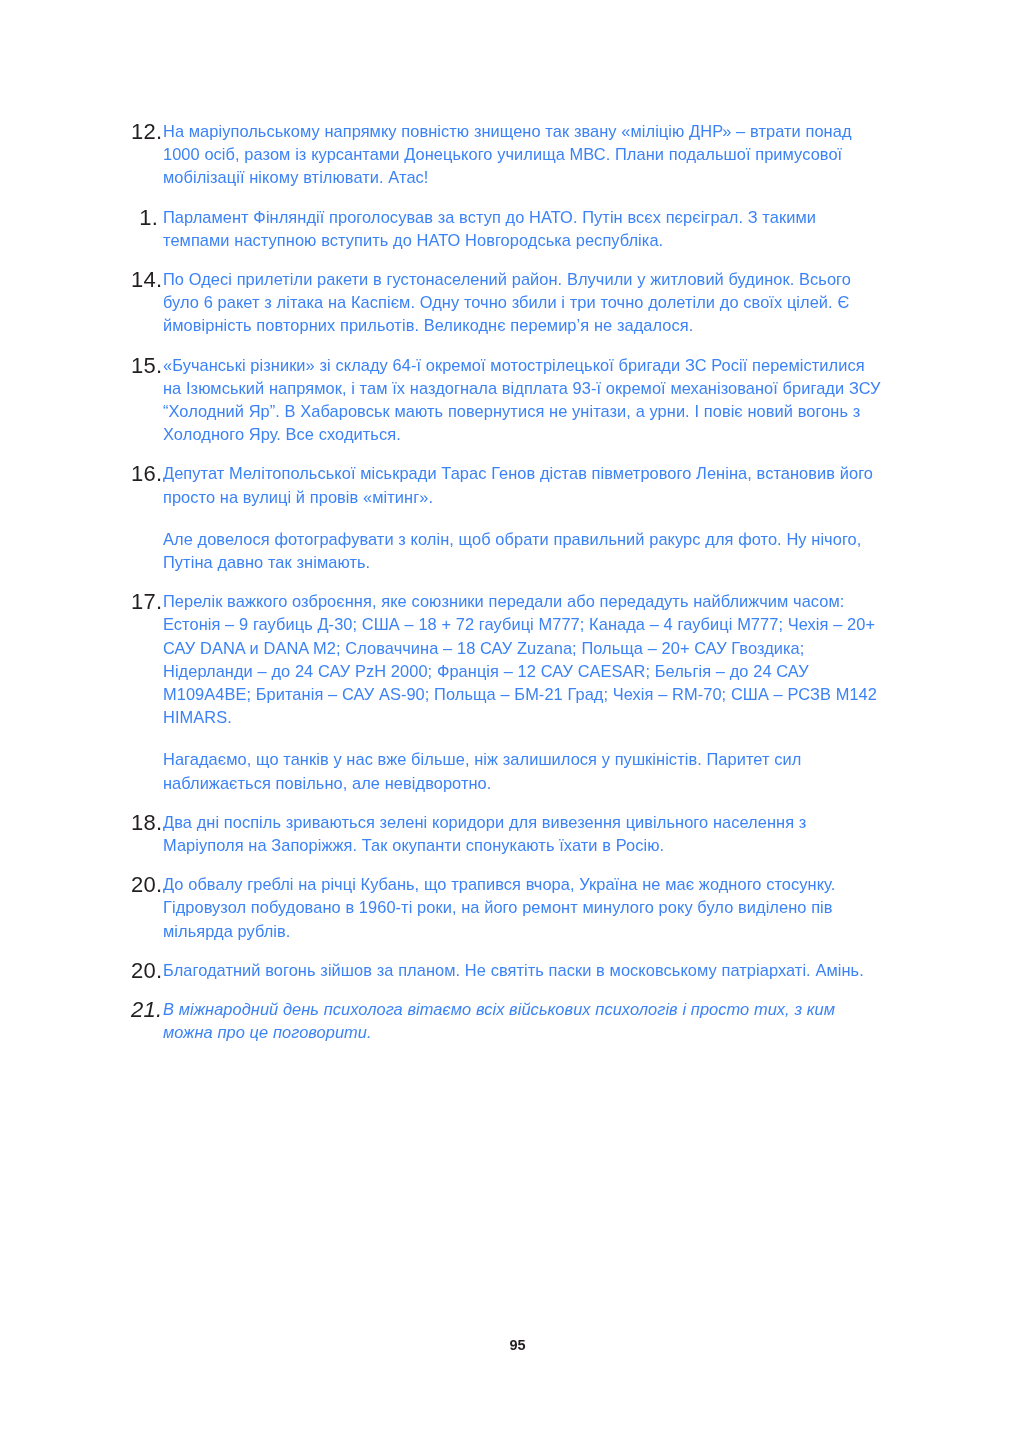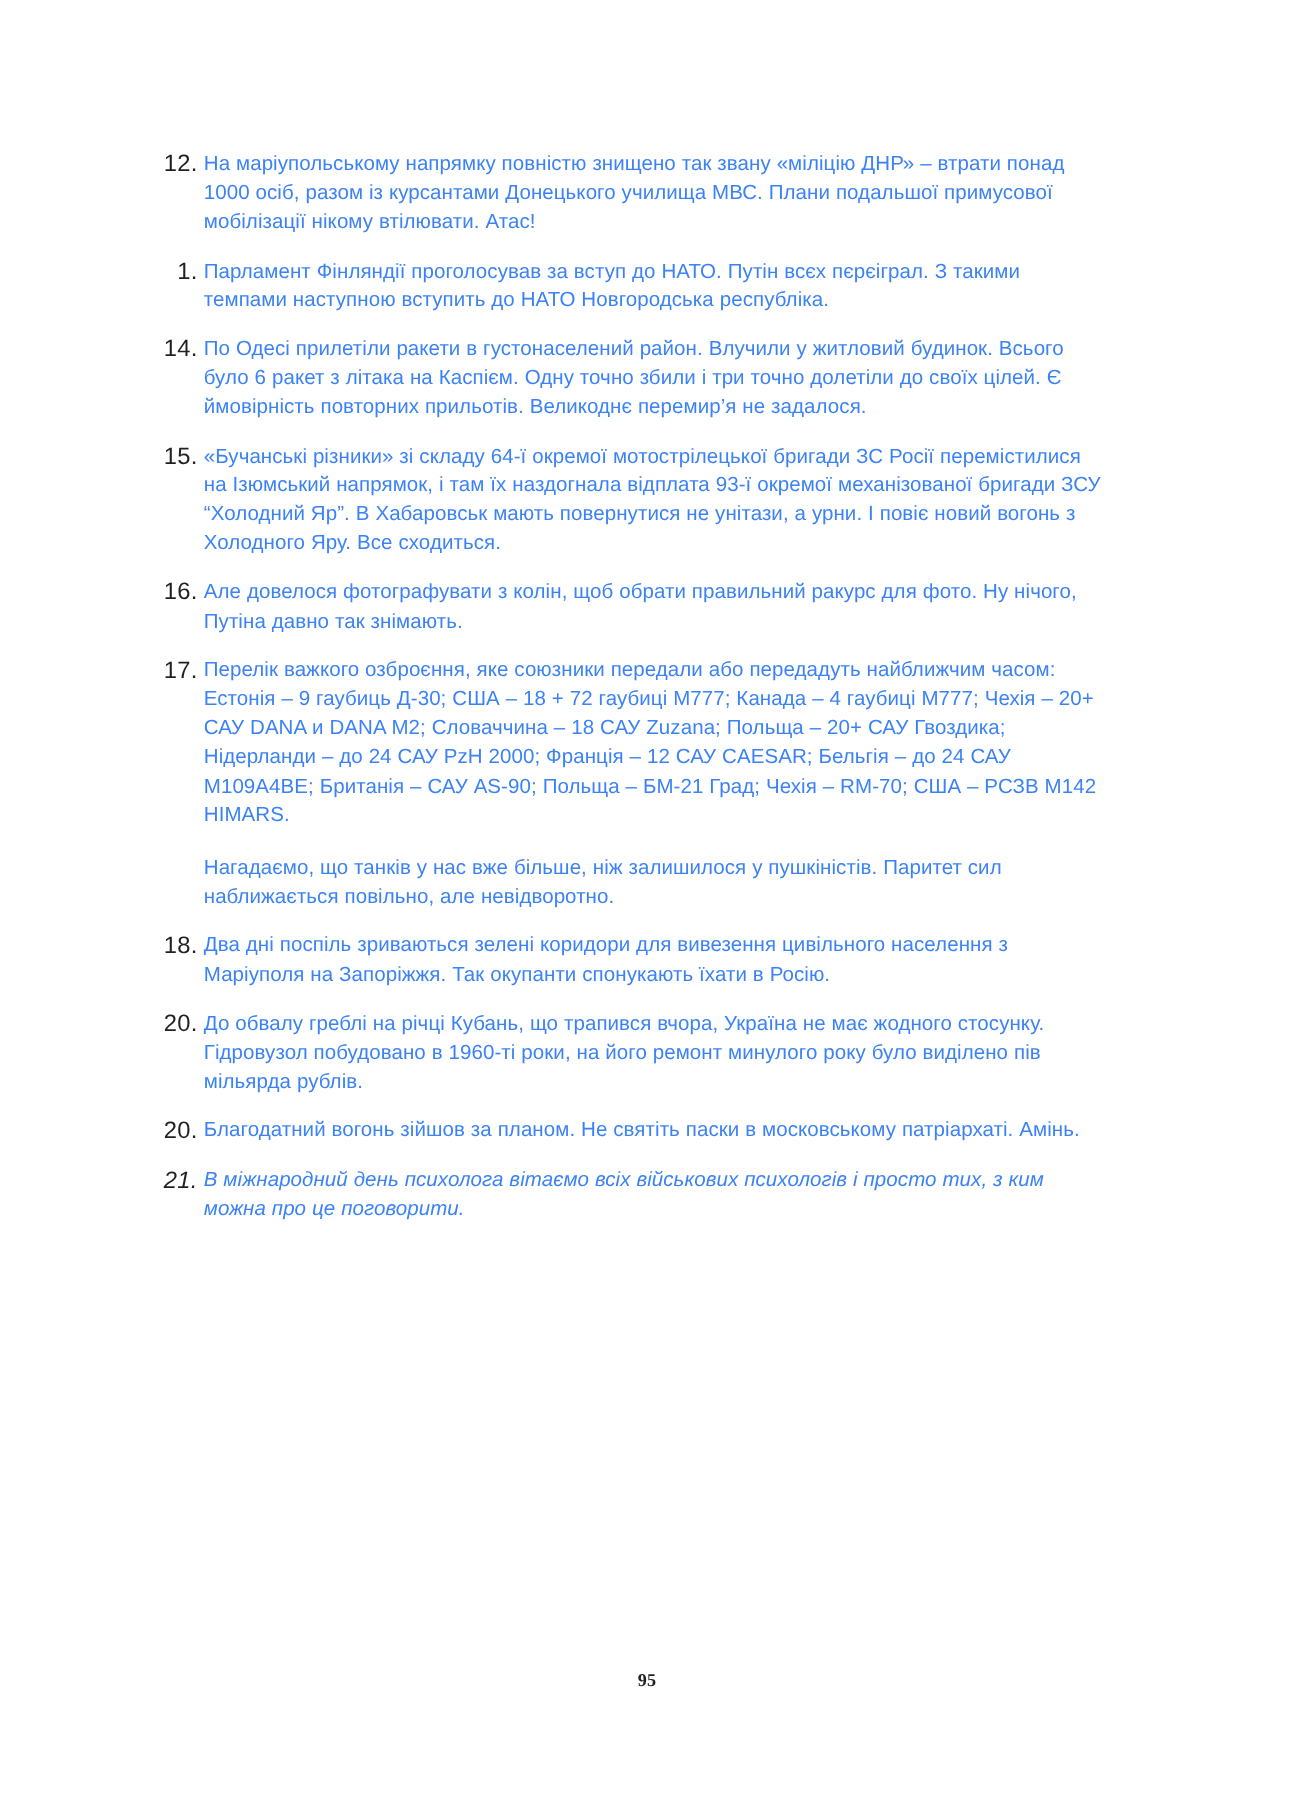--- a/index.html
+++ b/index.html
@@ -37,21 +37,21 @@
   ol.items > li:last-child {
     margin-bottom: 0;
     font-style: italic;
   }
   .marker {
     position: absolute;
     left: 0;
     top: 0;
     width: 27px;
     text-align: right;
-    font-size: 19px;
+    font-size: 22px;
     line-height: 23.2px;
     color: #231f20;
     letter-spacing: 0.01em;
   }
   .para {
     font-size: 16.4px;
     line-height: 23.2px;
     color: #3b82f6;
     text-align: left;
     letter-spacing: 0.004em;
@@ -62,21 +62,21 @@
   }
   .page-number {
     position: absolute;
     left: 0;
     right: 0;
     top: 1337px;
     text-align: center;
     font-size: 14.5px;
     font-weight: bold;
     color: #231f20;
-    font-family: Liberation Serif, serif;
+    font-family: Liberation Sans, sans-serif;
   }
 </style>
 </head>
 <body>
 
 <div class="page">
   <div class="content">
     <ol class="items" id="items-list">
         <li>
           <span class="marker">12.</span>
@@ -89,20 +89,21 @@
         <li>
           <span class="marker">14.</span>
           <div class="para">По Одесі прилетіли ракети в густонаселений район. Влучили у житловий будинок. Всього було 6 ракет з літака на Каспієм. Одну точно збили і три точно долетіли до своїх цілей. Є ймовірність повторних прильотів. Великоднє перемир’я не задалося.</div>
         </li>
         <li>
           <span class="marker">15.</span>
           <div class="para">«Бучанські різники» зі складу 64-ї окремої мотострілецької бригади ЗС Росії перемістилися на Ізюмський напрямок, і там їх наздогнала відплата 93-ї окремої механізованої бригади ЗСУ “Холодний Яр”. В Хабаровськ мають повернутися не унітази, а урни. І повіє новий вогонь з Холодного Яру. Все сходиться.</div>
         </li>
         <li>
           <span class="marker">16.</span>
+          <div class="para">Депутат Мелітопольської міськради Тарас Генов дістав півметрового Леніна, встановив його просто на вулиці й провів «мітинг».</div>
           <div class="para">Але довелося фотографувати з колін, щоб обрати правильний ракурс для фото. Ну нічого, Путіна давно так знімають.</div>
         </li>
         <li>
           <span class="marker">17.</span>
           <div class="para">Перелік важкого озброєння, яке союзники передали або передадуть найближчим часом: Естонія – 9 гаубиць Д-30; США – 18 + 72 гаубиці М777; Канада – 4 гаубиці М777; Чехія – 20+ САУ DANA и DANA M2; Словаччина – 18 САУ Zuzana; Польща – 20+ САУ Гвоздика; Нідерланди – до 24 САУ PzH 2000; Франція – 12 САУ CAESAR; Бельгія – до 24 САУ M109A4BE; Британія – САУ AS-90; Польща – БМ-21 Град; Чехія – RM-70; США – РСЗВ M142 HIMARS.</div>
           <div class="para">Нагадаємо, що танків у нас вже більше, ніж залишилося у пушкіністів. Паритет сил наближається повільно, але невідворотно.</div>
         </li>
         <li>
           <span class="marker">18.</span>
           <div class="para">Два дні поспіль зриваються зелені коридори для вивезення цивільного населення з Маріуполя на Запоріжжя. Так окупанти спонукають їхати в Росію.</div>

